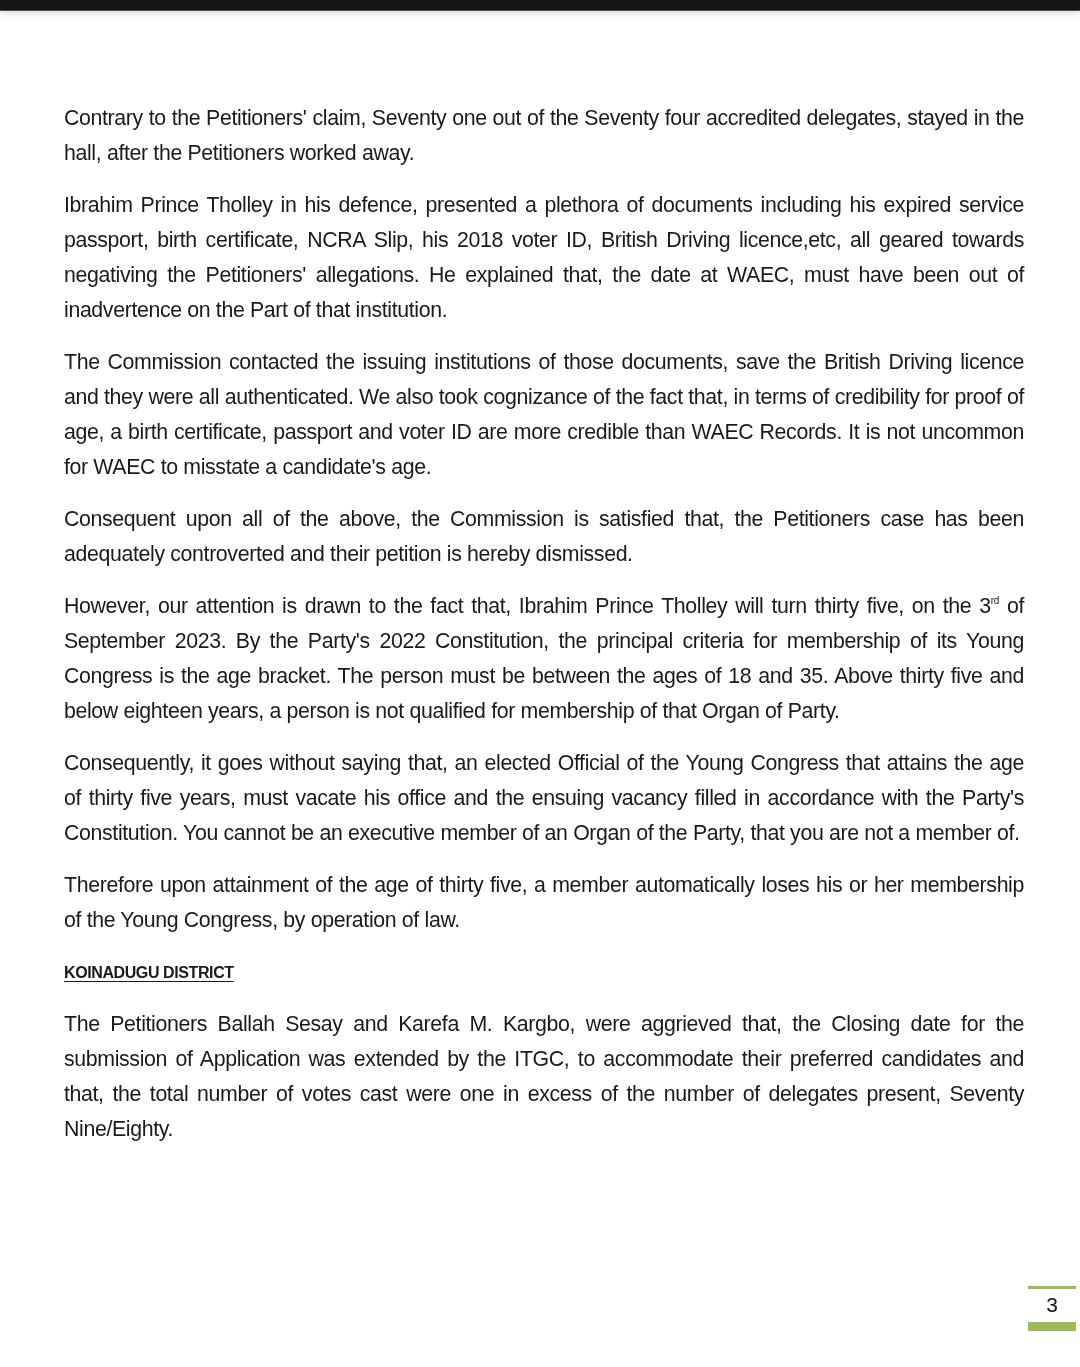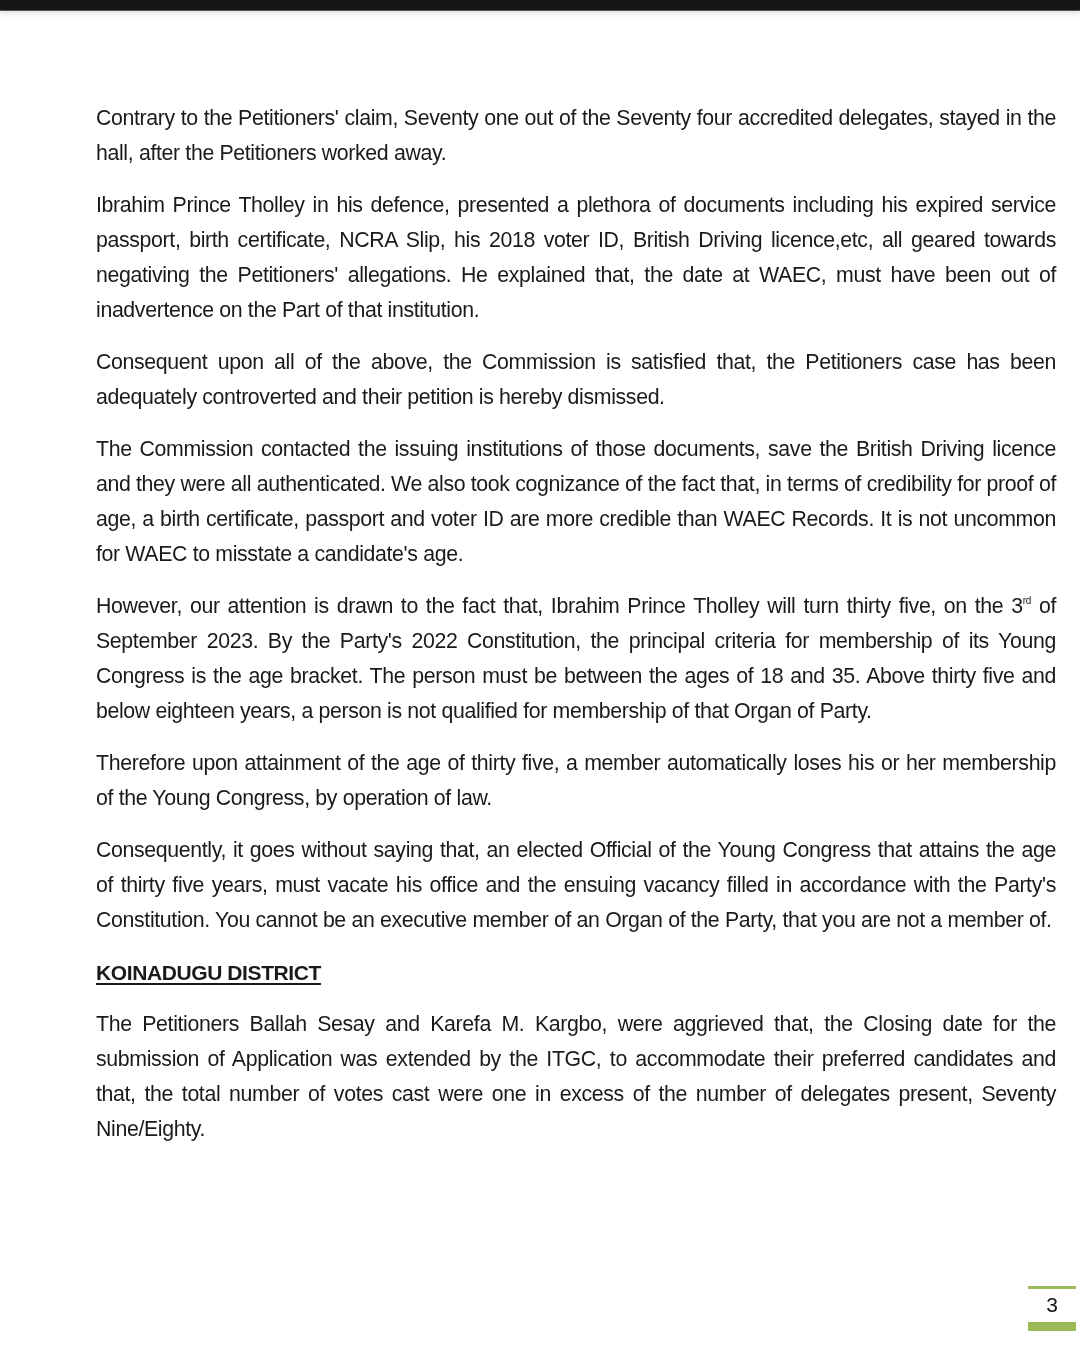--- a/index.html
+++ b/index.html
@@ -22,37 +22,36 @@
       height: 10px;
       background: #151515;
       border-bottom: 1px solid #555;
       box-shadow: 0 2px 6px rgba(0,0,0,0.15);
     }
     .page-body {
       position: absolute;
       left: 64px;
       top: 101px;
       width: 960px;
-      margin-left: 32px;
     }
     .para {
       font-size: 21.3px;
       line-height: 35px;
       margin: 0 0 17px 0;
       text-align: justify;
       letter-spacing: -0.35px;
       word-spacing: 0px;
     }
     .para sup {
       font-size: 10px;
       line-height: 0;
       vertical-align: 9px;
     }
     .heading {
-      font-size: 21px;
+      font-size: 16px;
       font-weight: bold;
       text-decoration: underline;
       text-underline-offset: 3px;
       line-height: 35px;
       margin: 0 0 17px 0;
       letter-spacing: -0.4px;
       display: inline-block;
     }
     .page-number-box {
       position: absolute;
@@ -88,29 +87,29 @@
 </head>
 <body>
 
 <div class="top-bar"></div>
 
 <div class="page-body">
   <p class="para">Contrary to the Petitioners' claim, Seventy one out of the Seventy four accredited delegates, stayed in the hall, after the Petitioners worked away.</p>
 
   <p class="para">Ibrahim Prince Tholley in his defence, presented a plethora of documents including his expired service passport, birth certificate, NCRA Slip, his 2018 voter ID, British Driving licence,etc, all geared towards negativing the Petitioners' allegations. He explained that, the date at WAEC, must have been out of inadvertence on the Part of that institution.</p>
 
+  <p class="para">The Commission contacted the issuing institutions of those documents, save the British Driving licence and they were all authenticated. We also took cognizance of the fact that, in terms of credibility for proof of age, a birth certificate, passport and voter ID are more credible than WAEC Records. It is not uncommon for WAEC to misstate a candidate's age.</p>
+
   <p class="para">Consequent upon all of the above, the Commission is satisfied that, the Petitioners case has been adequately controverted and their petition is hereby dismissed.</p>
-
-  <p class="para">The Commission contacted the issuing institutions of those documents, save the British Driving licence and they were all authenticated. We also took cognizance of the fact that, in terms of credibility for proof of age, a birth certificate, passport and voter ID are more credible than WAEC Records. It is not uncommon for WAEC to misstate a candidate's age.</p>
 
   <p class="para"><span>However, our attention is drawn to the fact that, Ibrahim Prince Tholley will turn thirty five, on the 3</span><sup>rd</sup><span> of September 2023. By the Party's 2022 Constitution, the principal criteria for membership of its Young Congress is the age bracket. The person must be between the ages of 18 and 35. Above thirty five and below eighteen years, a person is not qualified for membership of that Organ of Party.</span></p>
 
+  <p class="para">Consequently, it goes without saying that, an elected Official of the Young Congress that attains the age of thirty five years, must vacate his office and the ensuing vacancy filled in accordance with the Party's Constitution. You cannot be an executive member of an Organ of the Party, that you are not a member of.</p>
+
   <p class="para">Therefore upon attainment of the age of thirty five, a member automatically loses his or her membership of the Young Congress, by operation of law.</p>
-
-  <p class="para">Consequently, it goes without saying that, an elected Official of the Young Congress that attains the age of thirty five years, must vacate his office and the ensuing vacancy filled in accordance with the Party's Constitution. You cannot be an executive member of an Organ of the Party, that you are not a member of.</p>
 
   <div class="heading">KOINADUGU DISTRICT</div>
 
   <p class="para">The Petitioners Ballah Sesay and Karefa M. Kargbo, were aggrieved that, the Closing date for the submission of Application was extended by the ITGC, to accommodate their preferred candidates and that, the total number of votes cast were one in excess of the number of delegates present, Seventy Nine/Eighty.</p>
 </div>
 
 <div class="page-number-box">
   <div class="pn-top-line" style="background: rgb(155, 187, 89);"></div>
   <div class="pn-number">3</div>
   <div class="pn-bottom-bar" style="background: rgb(155, 187, 89);"></div>

